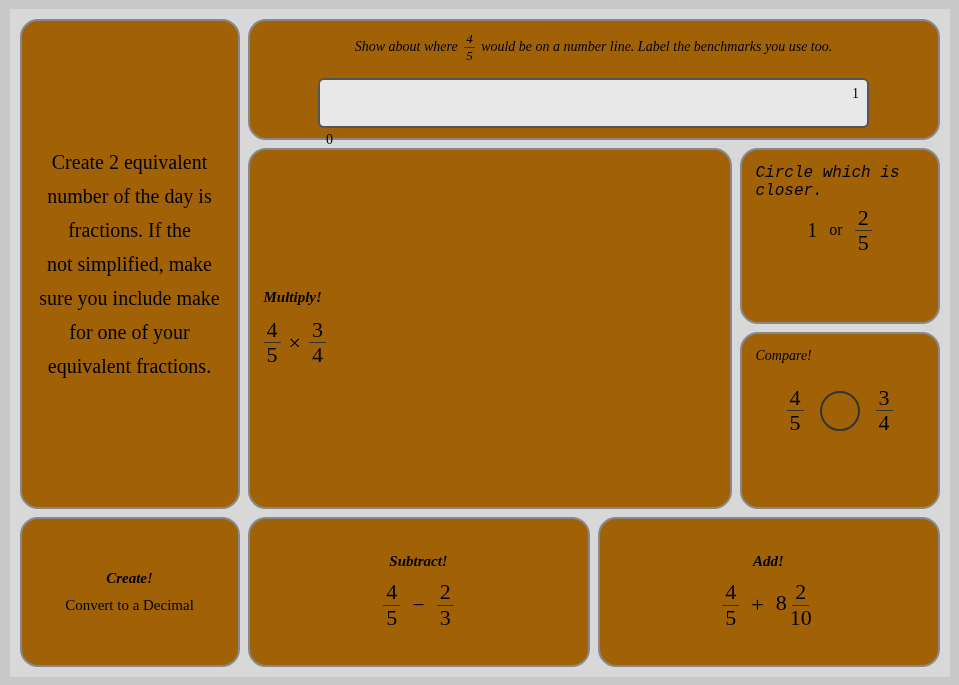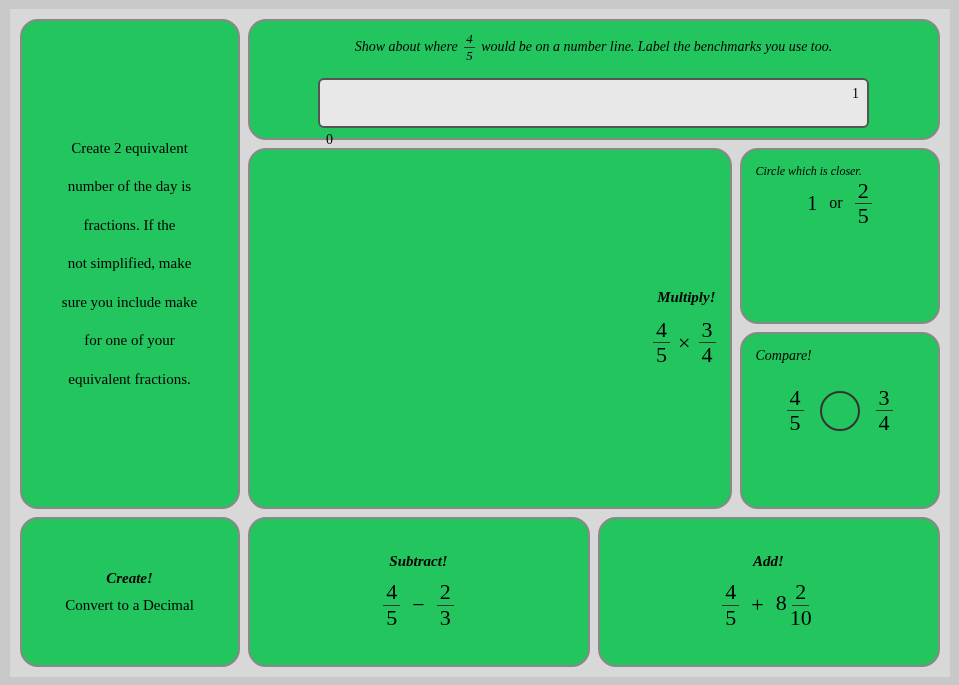--- a/index.html
+++ b/index.html
@@ -20,21 +20,21 @@
       width: 940px;
       height: 668px;
       padding: 10px;
       display: grid;
       grid-template-columns: 220px 1fr;
       grid-template-rows: auto 1fr auto;
       gap: 8px;
     }
 
     .card {
-      background: #22c55e;
+      background: #a16207;
       border: 2px solid #888;
       border-radius: 18px;
       padding: 14px;
       position: relative;
     }
 
     
     .number-line-card {
       grid-column: 2 / 3;
       grid-row: 1 / 2;
@@ -45,38 +45,38 @@
     }
 
     
     .instructions-card {
       grid-column: 1 / 2;
       grid-row: 1 / 3;
       text-align: center;
       display: flex;
       flex-direction: column;
       justify-content: center;
-      gap: 16px;
-      font-size: 15px;
+      gap: 4px;
+      font-size: 20px;
       line-height: 1.5;
     }
 
     
     .middle-section {
       grid-column: 2 / 3;
       grid-row: 2 / 3;
       display: grid;
       grid-template-columns: 1fr 200px;
       gap: 8px;
     }
 
     .multiply-card {
       display: flex;
       flex-direction: column;
-      align-items: flex-end;
+      align-items: flex-start;
       justify-content: center;
       gap: 12px;
     }
 
     .right-mini-cards {
       display: flex;
       flex-direction: column;
       gap: 8px;
     }
 
@@ -239,21 +239,21 @@
         <span class="fraction fraction-large">
           <span class="num">3</span>
           <span class="den">4</span>
         </span>
       </div>
     </div>
 
     <div class="right-mini-cards">
 
       <div class="card circle-card">
-        <div style="font-size:12px; font-style:italic; margin-bottom:0;">Circle which is closer.</div>
+        <div style="font-size:16px; font-style:italic; margin-bottom:6px;font-family:Liberation Mono, monospace;">Circle which is closer.</div>
         <div class="math-expression" style="font-size:18px; justify-content:center;">
           <span style="font-size:20px;">1</span>
           <span style="font-size:16px; margin: 0 4px;">or</span>
           <span class="fraction fraction-large">
             <span class="num">2</span>
             <span class="den">5</span>
           </span>
         </div>
       </div>
 

